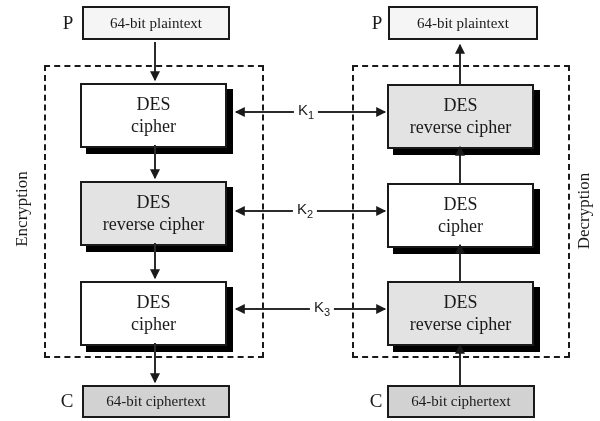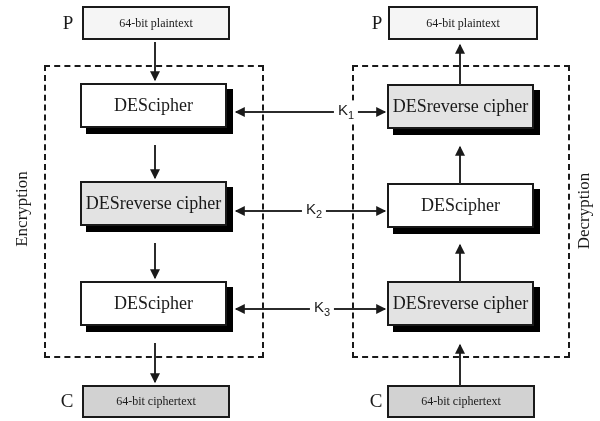--- a/index.html
+++ b/index.html
@@ -7,25 +7,25 @@
     position:relative;width:600px;height:421px;background:#ffffff;
     font-family:"Liberation Serif", serif;color:#1a1a1a;overflow:hidden;
   }
   .dashed{
     position:absolute;border:2px dashed #1a1a1a;box-sizing:border-box;background:transparent;
   }
   .box{
     position:absolute;box-sizing:border-box;border:2px solid #1a1a1a;
     display:flex;align-items:center;justify-content:center;text-align:center;
   }
-  .io{font-size:12px;}
+  .io{font-size:15px;}
   .stage{
-    width:147px;height:45px;background:#ffffff;
+    width:147px;height:65px;background:#ffffff;
     box-shadow:6px 6px 0 #000000;
-    display:flex;flex-direction:row;justify-content:center;
+    display:flex;flex-direction:column;justify-content:center;
     font-size:18px;line-height:1.18;
   }
   .stage.shaded{background:#e3e3e3;}
   .letter{
     position:absolute;width:22px;text-align:center;font-size:19px;line-height:20px;
   }
   .rot{
     position:absolute;width:140px;height:22px;text-align:center;
     font-size:17px;line-height:22px;transform:rotate(-90deg);
   }
@@ -102,17 +102,17 @@
     <line x1="460" y1="85" x2="460" y2="45" marker-end="url(#arw)"></line>
     <line x1="460" y1="184" x2="460" y2="147" marker-end="url(#arw)"></line>
     <line x1="460" y1="282" x2="460" y2="245" marker-end="url(#arw)"></line>
     <line x1="460" y1="386" x2="460" y2="345" marker-end="url(#arw)"></line>
 
     <line x1="236" y1="112" x2="385" y2="112" marker-start="url(#arw)" marker-end="url(#arw)"></line>
     <line x1="236" y1="211" x2="385" y2="211" marker-start="url(#arw)" marker-end="url(#arw)"></line>
     <line x1="236" y1="309" x2="385" y2="309" marker-start="url(#arw)" marker-end="url(#arw)"></line>
   </svg>
 
-  <div class="key" style="left:306px;top:112px;margin-left:40px;"><span>K</span><sub>1</sub></div>
-  <div class="key" style="left:314px;top:211px;"><span>K</span><sub>2</sub></div>
+  <div class="key" style="left:306px;top:112px;"><span>K</span><sub>1</sub></div>
+  <div class="key" style="left:305px;top:211px;"><span>K</span><sub>2</sub></div>
   <div class="key" style="left:322px;top:309px;"><span>K</span><sub>3</sub></div>
 
 </div>
 
 </body></html>

